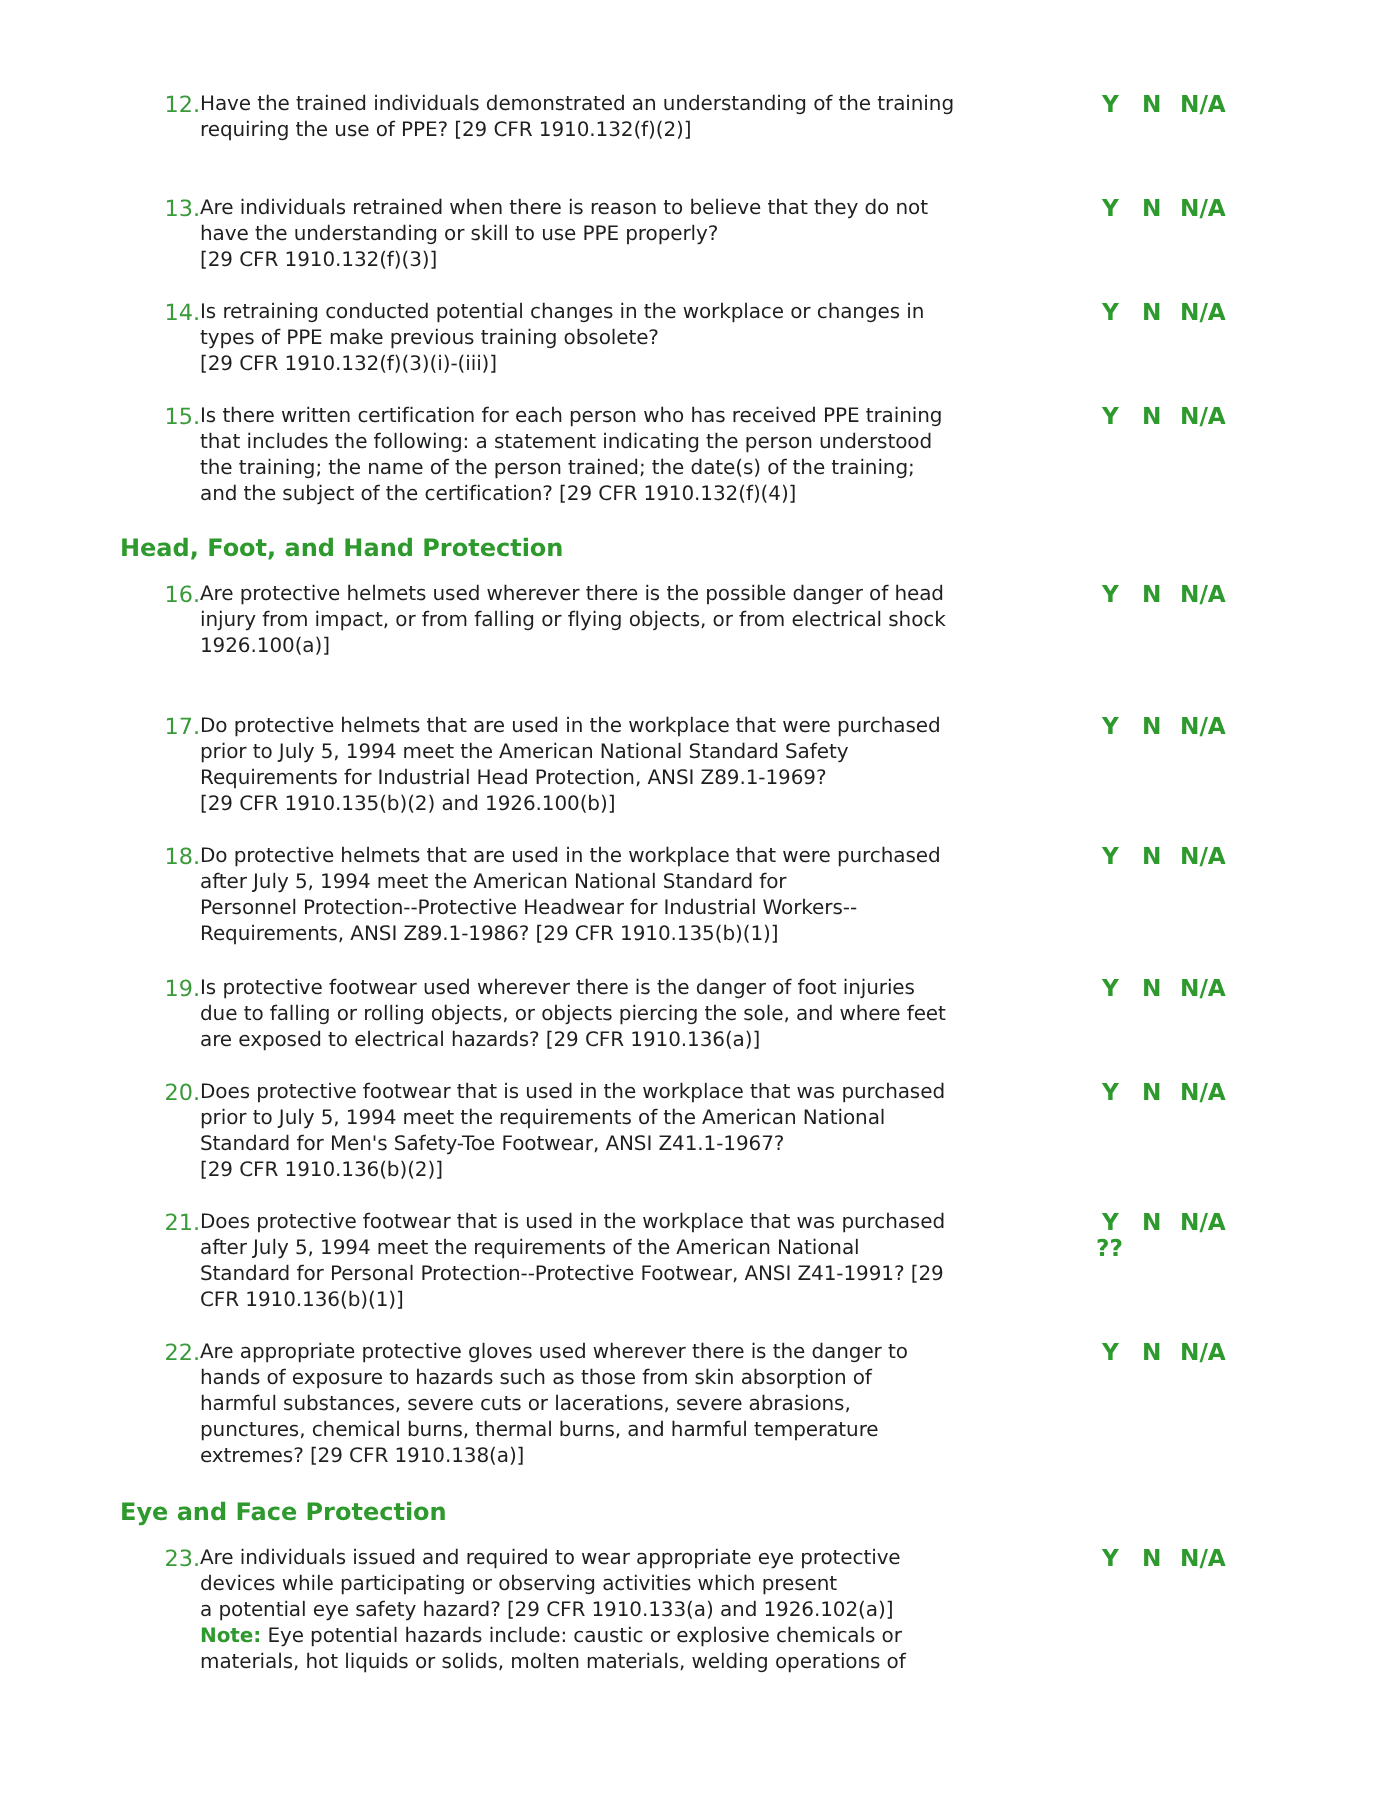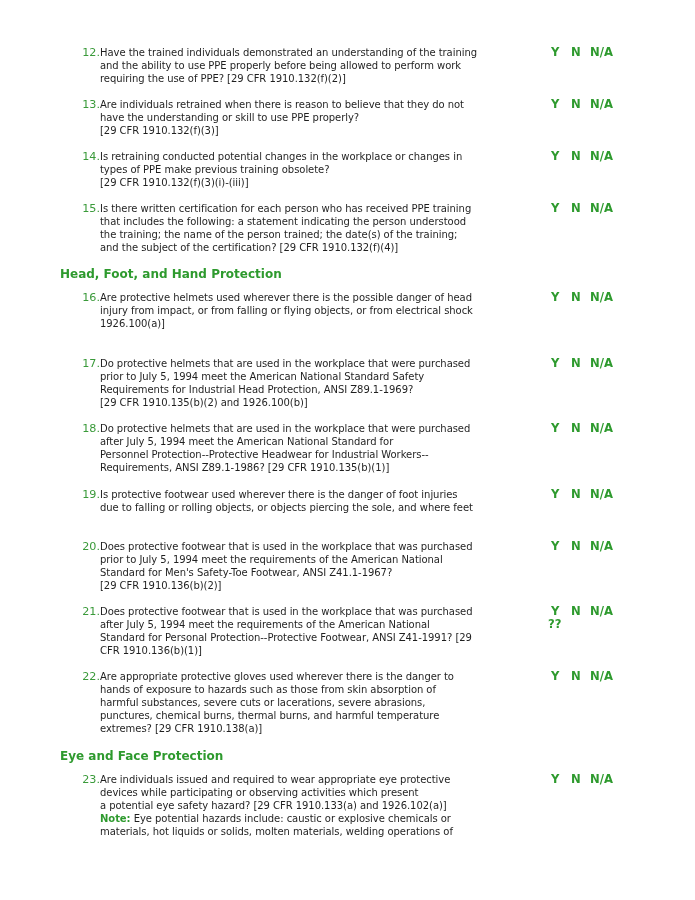--- a/index.html
+++ b/index.html
@@ -25,21 +25,20 @@
 </style>
 </head>
 <body>
 
 <div class="page">
 
   <div class="item" style="top:46px">
     <span class="num">12.</span>
     <div class="text">
       <span class="line">Have the trained individuals demonstrated an understanding of the training</span>
-      <span class="line">and the ability to use PPE properly before being allowed to perform work</span>
       <span class="line">requiring the use of PPE? [29 CFR 1910.132(f)(2)]</span>
     </div>
     <div class="yn">
       <span class="y">Y</span><span class="n">N</span><span class="na">N/A</span>
     </div>
   </div>
 
   <div class="item" style="top:98px">
     <span class="num">13.</span>
     <div class="text">
@@ -115,20 +114,21 @@
     <div class="yn">
       <span class="y">Y</span><span class="n">N</span><span class="na">N/A</span>
     </div>
   </div>
 
   <div class="item" style="top:488px">
     <span class="num">19.</span>
     <div class="text">
       <span class="line">Is protective footwear used wherever there is the danger of foot injuries</span>
       <span class="line">due to falling or rolling objects, or objects piercing the sole, and where feet</span>
+      <span class="line">are exposed to electrical hazards? [29 CFR 1910.136(a)]</span>
     </div>
     <div class="yn">
       <span class="y">Y</span><span class="n">N</span><span class="na">N/A</span>
     </div>
   </div>
 
   <div class="item" style="top:540px">
     <span class="num">20.</span>
     <div class="text">
       <span class="line">Does protective footwear that is used in the workplace that was purchased</span>

